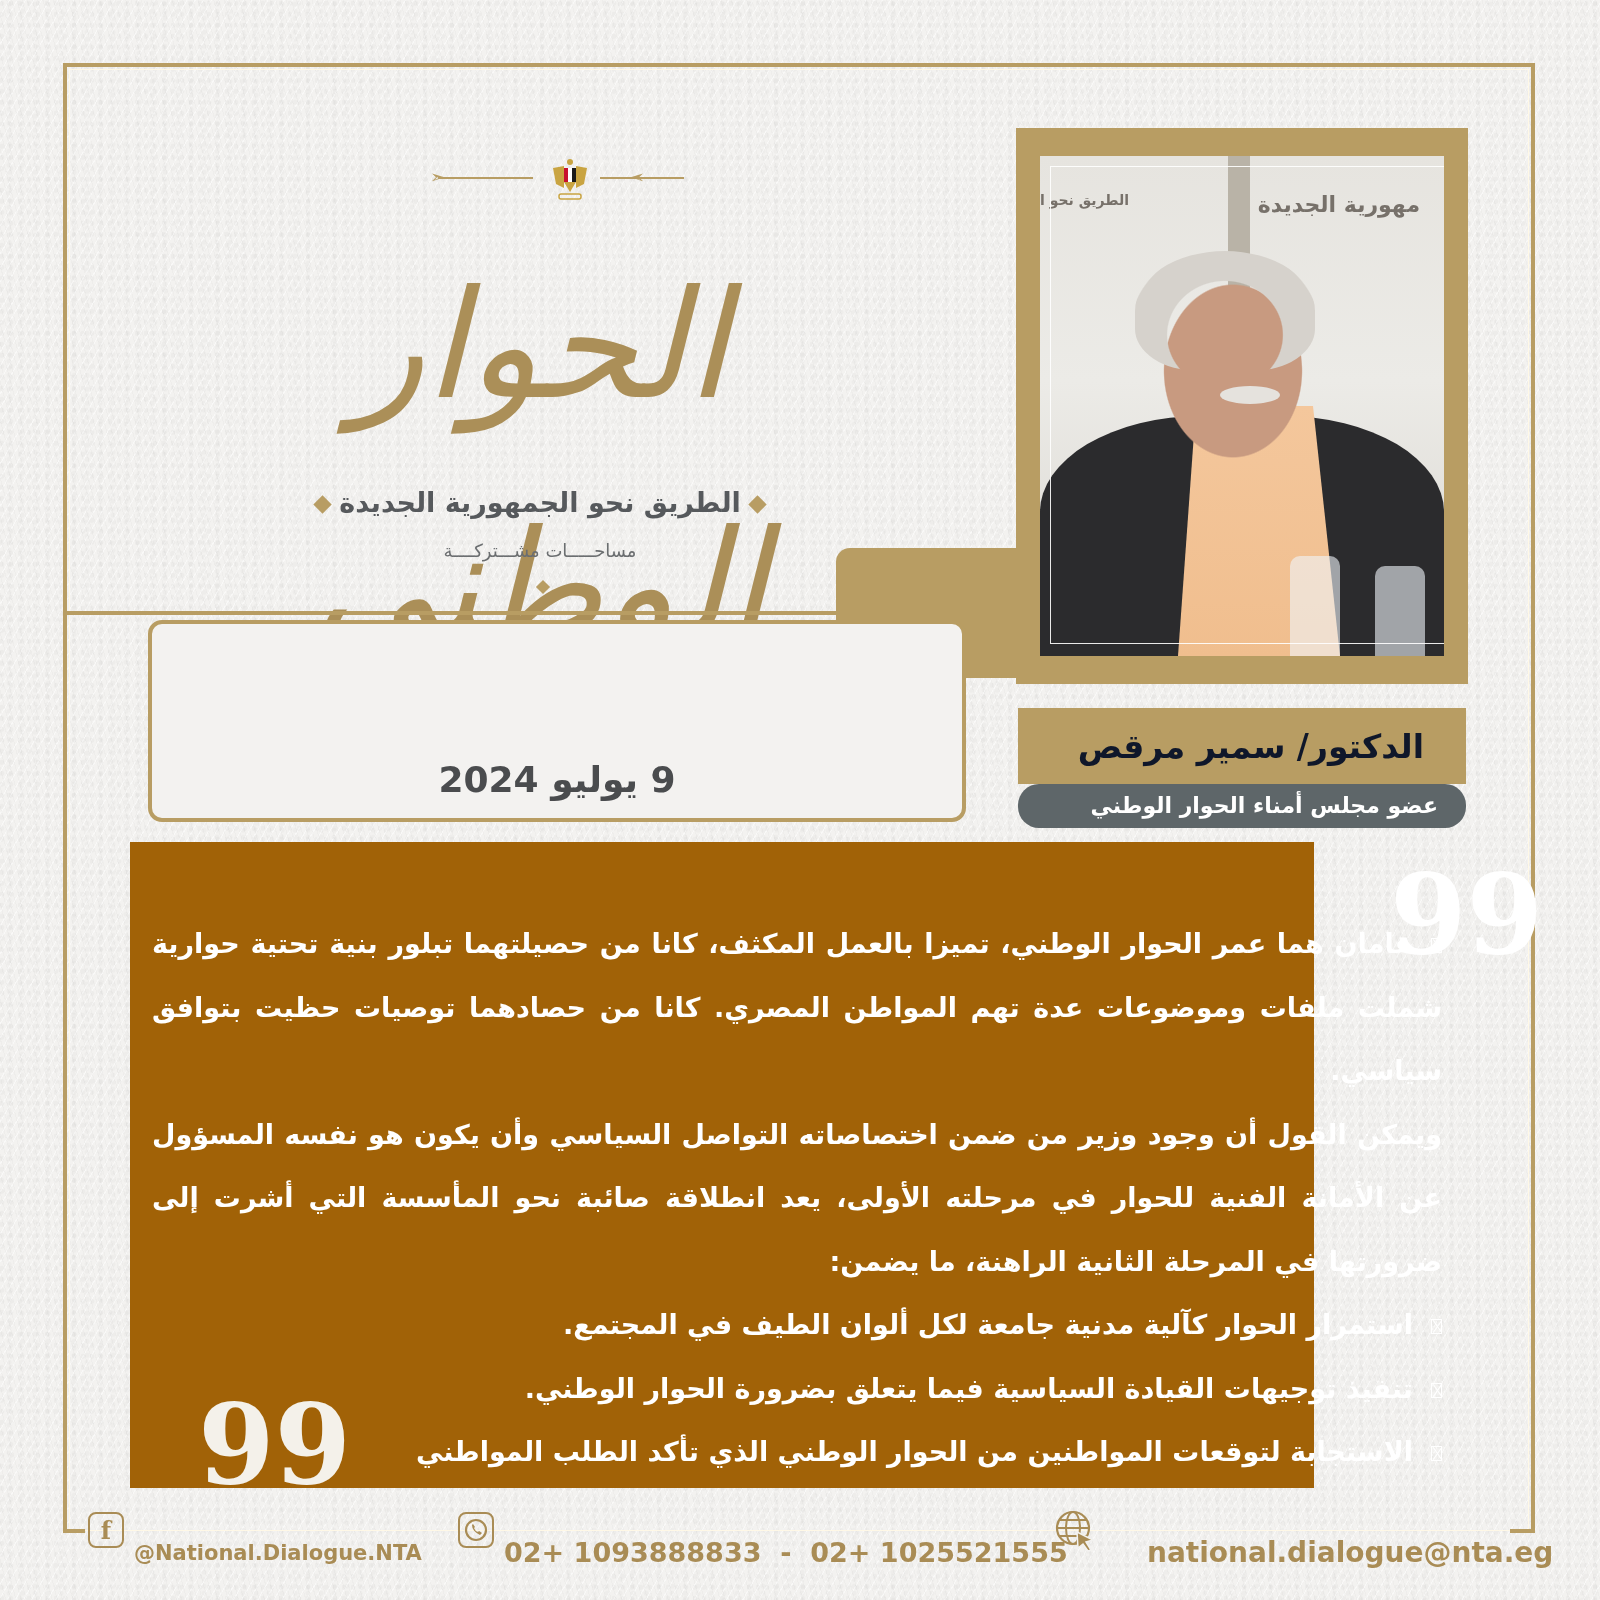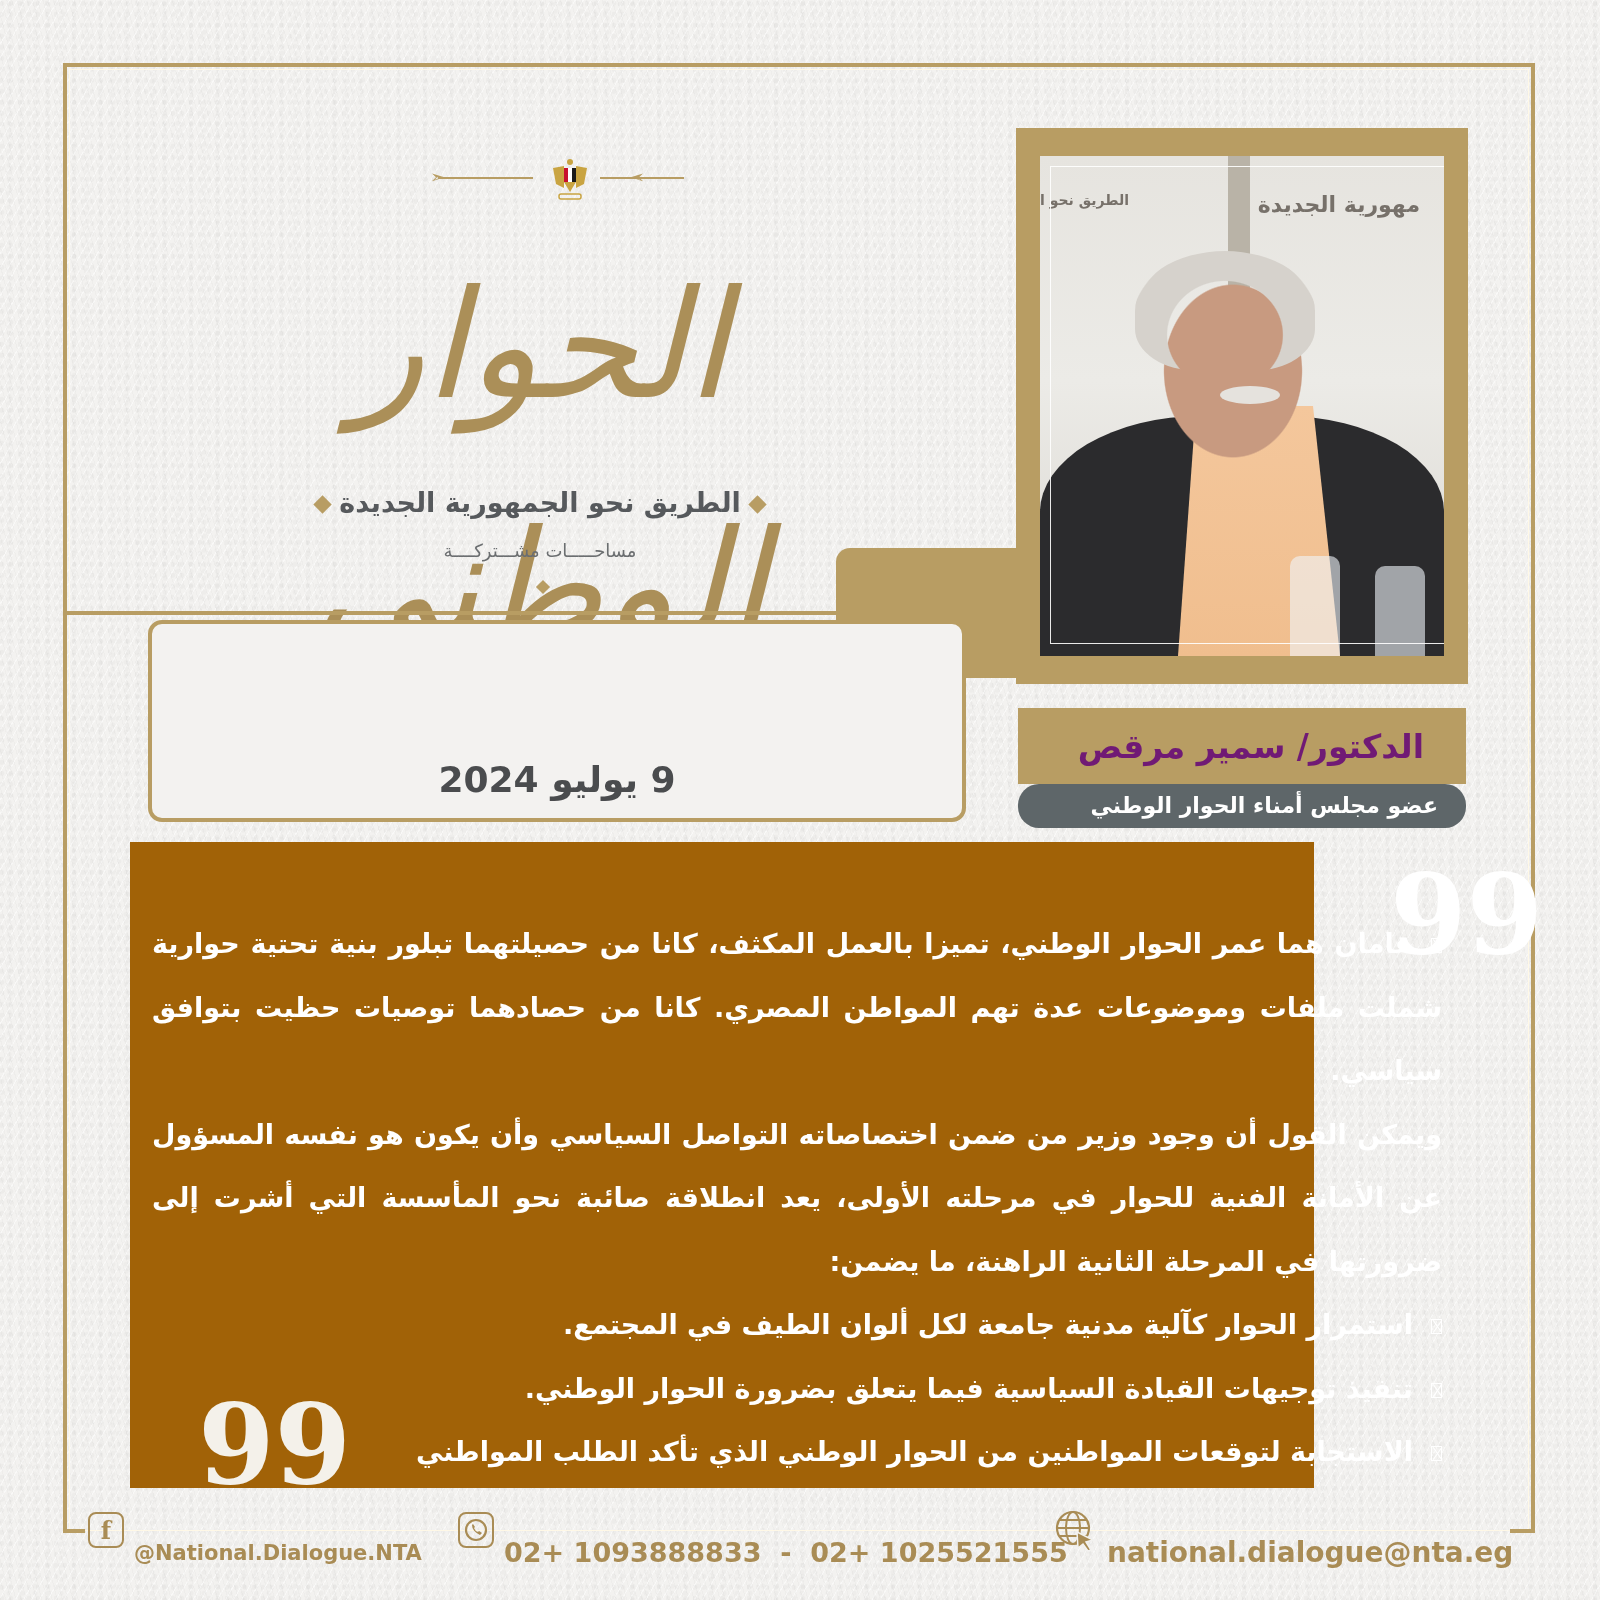--- a/index.html
+++ b/index.html
@@ -80,21 +80,21 @@
   .head { position:absolute; left:105px; top:105px; width:160px; height:200px; background:radial-gradient(ellipse at 55% 55%, #c89a80 0 55%, transparent 56%); }
   .hair { position:absolute; left:95px; top:95px; width:180px; height:120px; border-radius:50% 50% 35% 35%; background:radial-gradient(ellipse at 50% 70%, transparent 0 45%, #d6d2cc 46% 75%, transparent 76%); }
   .mustache { position:absolute; left:180px; top:230px; width:60px; height:18px; border-radius:50%; background:#e5e2dd; }
   .jacket { position:absolute; left:0; top:260px; width:404px; height:240px; background:#2b2b2d; border-radius:40% 40% 0 0; }
   .shirt { position:absolute; left:120px; top:250px; width:180px; height:250px; background:linear-gradient(180deg,#f4c79c,#f0be8e); clip-path:polygon(20% 0,85% 0,100% 100%,10% 100%); }
   .bottle { position:absolute; top:400px; width:50px; height:100px; background:rgba(240,245,250,0.6); border-radius:10px 10px 0 0; }
 
   .name-bar {
     position:absolute; left:1018px; top:708px; width:448px; height:76px; background:#b89d63;
     text-align:right; padding-right:42px; box-sizing:border-box;
-    font-size:33px; font-weight:bold; color:#701a75; line-height:78px; direction:rtl;
+    font-size:33px; font-weight:bold; color:#0f172a; line-height:78px; direction:rtl;
   }
   .role-bar {
     position:absolute; left:1018px; top:784px; width:448px; height:44px; background:#5e6669;
     text-align:right; padding-right:28px; box-sizing:border-box;
     font-size:22px; font-weight:bold; color:#fff; line-height:44px; direction:rtl;border-radius:21px;
   }
 
   
   .quote-box {
     position:absolute; left:130px; top:842px; width:1184px; height:646px; background:#a16207;
@@ -111,21 +111,21 @@
   .bullet::before { transform:rotate(35deg); } .bullet::after { transform:rotate(-35deg); }
   .bullet-item { padding-right:0; }
 
   
   .footer { position:absolute; left:88px; top:1508px; width:1430px; height:44px; font-weight:bold; color:#a98c55; }
   .f-item { position:absolute; top:0; height:44px; display:flex; align-items:center; }
   .icon-box { width:36px; height:36px; border:2.5px solid #a98c55; border-radius:8px; box-sizing:border-box; display:flex; align-items:center; justify-content:center; font-size:24px; font-family:"DejaVu Serif",serif; color:#a98c55; }
   .f-text { margin-left:10px;margin-top:45px; }
   .fb { left:0; font-size:21px; }
   .wa { left:370px; font-size:27px; }
-  .web { left:965px; font-size:28px; }
+  .web { left:965px; font-size:28px;gap:40px; }
   .globe { width:44px; height:44px; position:relative; }
 </style>
 </head>
 <body>
 
 <div class="outer-frame"></div>
 <div class="bottom-line-left"></div>
 <div class="bottom-line-right"></div>
 
 <div class="emblem-row">

